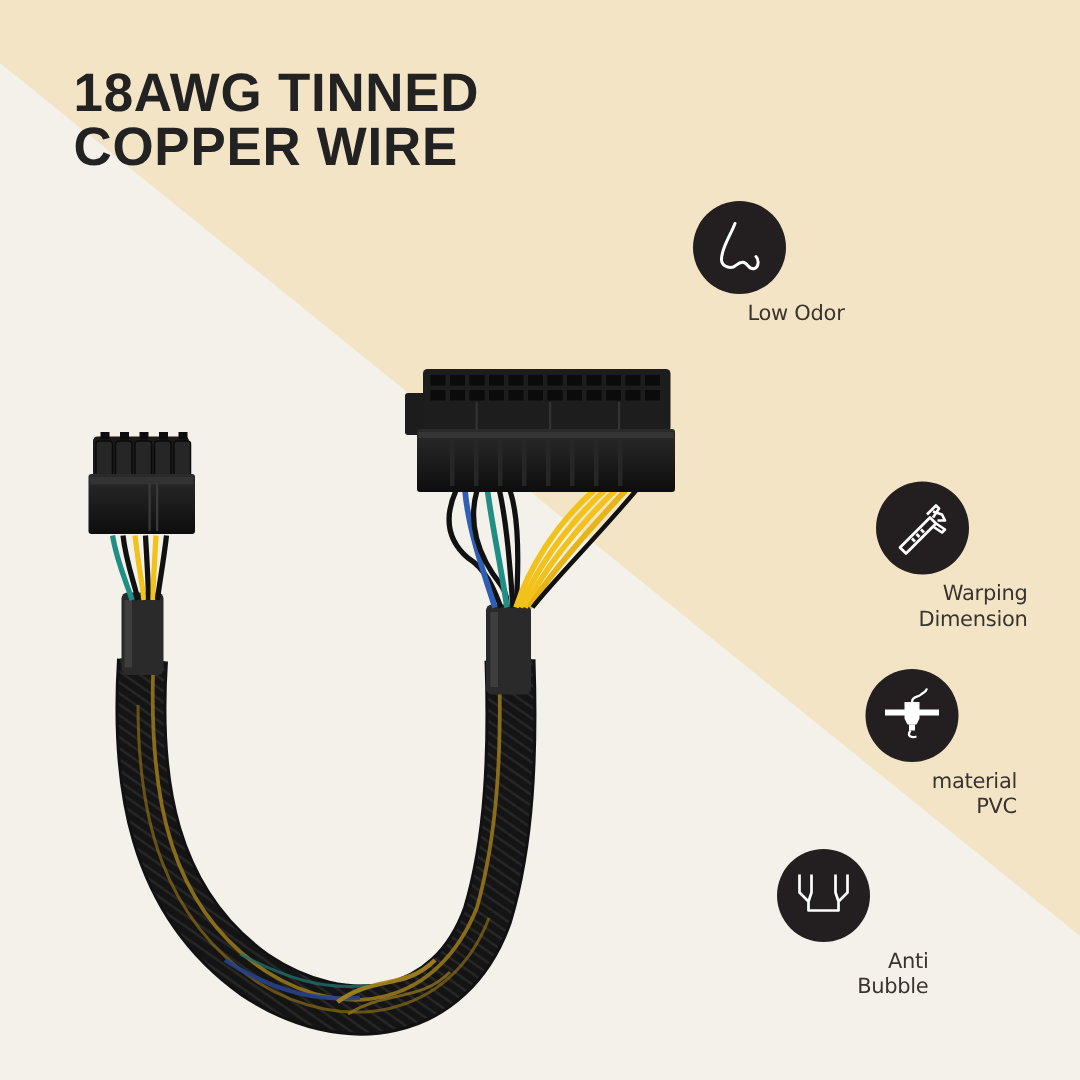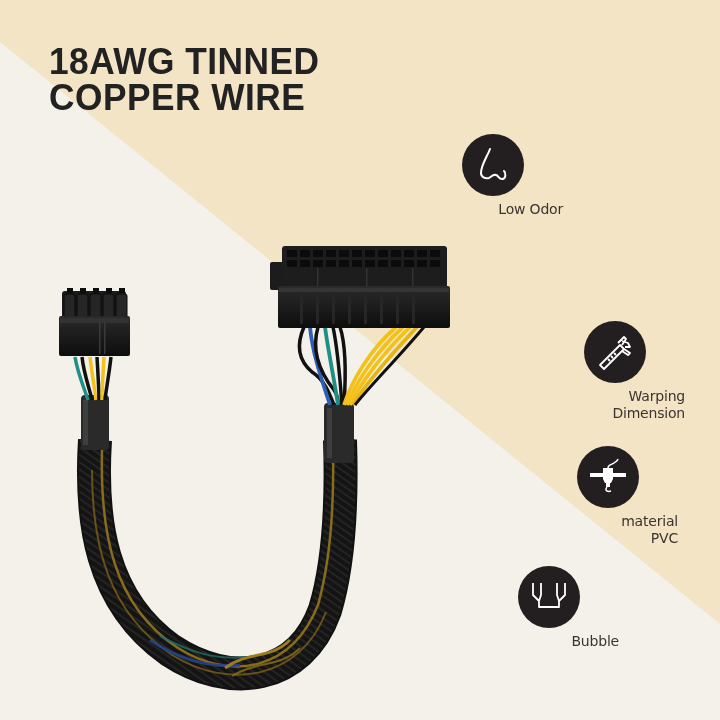--- a/index.html
+++ b/index.html
@@ -209,17 +209,18 @@
     </div>
   </div>
 
   <div class="feature" style="left:479px; top:566px;">
     <div class="circle">
       <svg width="44" height="44" viewBox="0 0 44 44">
         <path d="M6 8 L 6 20 L 12 26 L 12 32 L 32 32 L 32 26 L 38 20 L 38 8 M 14 8 L 14 20 L 12 26 M 30 8 L 30 20 L 32 26" fill="none" stroke="#ffffff" stroke-width="1.8" stroke-linejoin="round"></path>
       </svg>
     </div>
     <div class="label">
+      <div>Anti</div>
       <div>Bubble</div>
     </div>
   </div>
 
 </div>
 
 </body></html>

